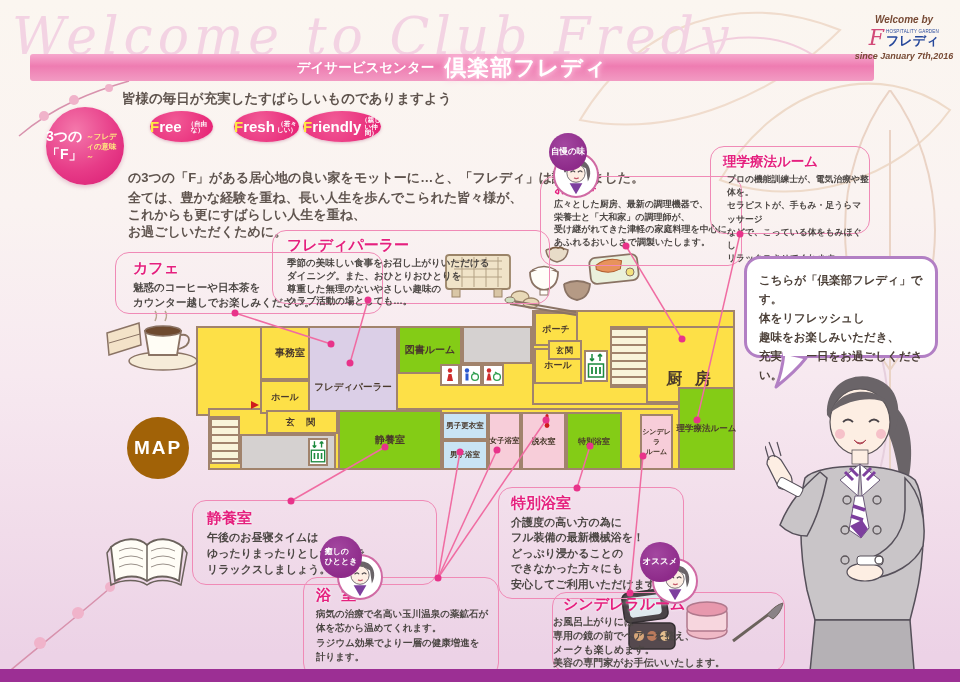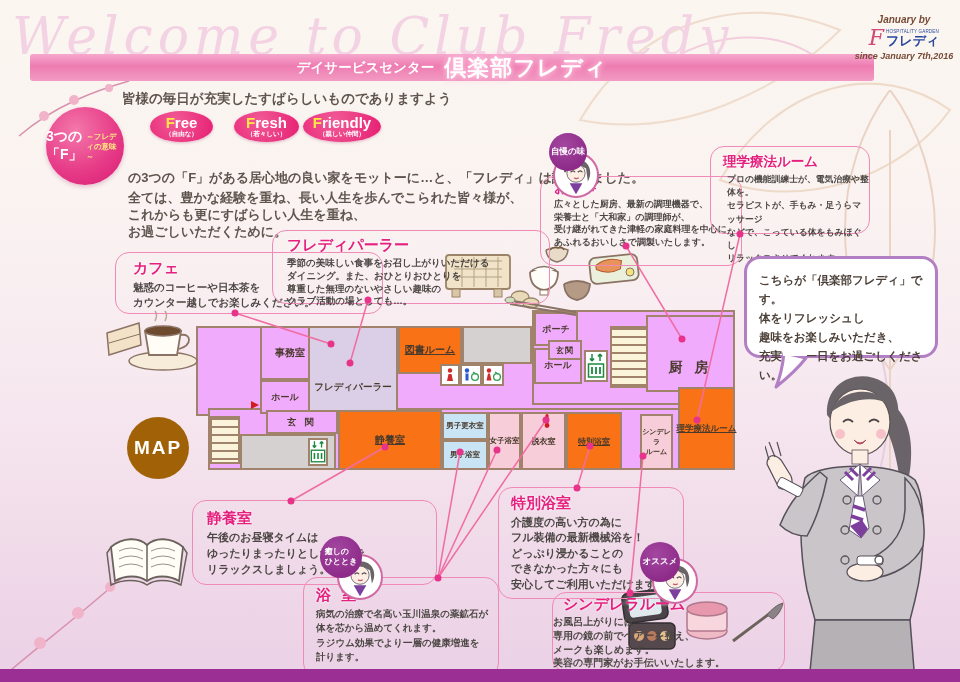--- a/index.html
+++ b/index.html
@@ -29,21 +29,21 @@
 
   
   .lead { left:122px; top:90px; font-size:13.5px; font-weight:bold; color:#5f544e; z-index:4; }
   .fcircle { left:46px; top:107px; width:78px; height:78px; border-radius:50%; z-index:4;
              background:radial-gradient(circle at 38% 30%,#f478ab,#e73c88 55%,#d91a72);
              display:flex; flex-direction:row; align-items:center; justify-content:center; color:#fff;
              box-shadow:0 2px 4px rgba(160,40,100,.25); }
   .fcircle .t { font-size:14px; font-weight:bold; }
   .fcircle .s { font-size:7.5px; color:#ffe97f; font-weight:bold; margin-top:2px; }
   .oval { top:111px; height:31px; border-radius:50%; z-index:4; color:#fff; text-align:center;
-          background:radial-gradient(circle at 40% 32%,#f15a96,#e61d72); display:flex; flex-direction:column;
+          background:radial-gradient(circle at 40% 32%,#f15a96,#e61d72); display:flex; flex-direction:row;
           align-items:center; justify-content:center; line-height:1; box-shadow:0 1px 3px rgba(160,40,100,.3); }
   .oval .en { font-size:15px; font-weight:bold; }
   .oval .en b { color:#ffe843; }
   .oval .ja { font-size:6.5px; font-weight:bold; margin-top:1px; }
   .oval1 { left:150px; width:63px; } .oval2 { left:234px; width:65px; } .oval3 { left:303px; width:78px; }
   .introline1 { left:128px; top:169px; font-size:13px; font-weight:bold; color:#5f544e; z-index:4; }
   .introrest  { left:128px; top:190px; font-size:13px; font-weight:bold; color:#5f544e; line-height:1.3; z-index:4; }
 
   
   .feat { border:1.5px solid #f08ab6; border-radius:14px; z-index:5; }
@@ -91,44 +91,44 @@
   .bubble .btx { font-size:11.5px; font-weight:bold; color:#4c4038; line-height:1.65; }
   .btail { left:772px; top:351px; z-index:7; }
   .mapcircle { left:127px; top:417px; width:62px; height:62px; border-radius:50%; background:#a16207; z-index:6;
                display:flex; align-items:center; justify-content:center; color:#fff; font-size:19px;
                font-weight:bold; letter-spacing:2px; }
 
   
   .plan { left:196px; top:310px; width:539px; height:160px; z-index:3; }
   .plan > div { position:absolute; border:2px solid #a1836c; display:flex; align-items:center;
                 justify-content:center; color:#4a3a2c; font-weight:bold; }
-  .cream { background:#f0abfc; } .lav { background:#dbcfe7; } .grn { background:#f97316;text-decoration:underline; }
+  .cream { background:#fde047; } .lav { background:#dbcfe7; } .grn { background:#84cc16; }
   .blu { background:#c9e4f4; } .pnk { background:#f7cdd9; } .gry { background:#d5d1d0; } .wht { background:#fff; }
   .base-main { left:0; top:16px; width:539px; height:90px; }
   .base-bot  { left:12px; top:98px; width:527px; height:62px; }
   .base-right{ left:336px; top:0; width:203px; height:95px; }
   .r-entrance { left:0; top:16px; width:66px; height:88px; flex-direction:column; gap:12px; font-size:10px; }
   .r-entrance .rec { font-size:8px; border-bottom:1px solid #4a3a2c; white-space:nowrap; }
   .r-office { left:64px; top:16px; width:50px; height:54px; font-size:10px;padding-left:10px; }
   .r-hall1 { left:64px; top:70px; width:50px; height:34px; font-size:9px; }
   .r-parlor { left:112px; top:16px; width:90px; height:88px; font-size:9.5px; padding-top:34px; white-space:nowrap; }
   .r-library { left:202px; top:16px; width:64px; height:48px; font-size:10px; }
   .r-gray2 { left:266px; top:16px; width:70px; height:38px; }
   .r-t1 { left:244px; top:54px; width:20px; height:22px; background:#fff; }
   .r-t2 { left:264px; top:54px; width:22px; height:22px; background:#fff; }
   .r-t3 { left:286px; top:54px; width:22px; height:22px; background:#fff; }
   .r-porch { left:338px; top:2px; width:44px; height:34px; font-size:9px; }
   .r-hall2 { left:338px; top:38px; width:48px; height:36px; font-size:9px; align-items:flex-end; padding-bottom:2px; }
   .r-genkan2 { left:352px; top:30px; width:34px; height:20px; font-size:8px; letter-spacing:1px; }
   .r-elev2 { left:388px; top:40px; width:24px; height:32px; background:#fff; }
   .stairs { background:repeating-linear-gradient(180deg,#a1836c 0 2px,#f9f4da 2px 8px); }
   .r-stairs2 { left:414px; top:16px; width:38px; height:62px; }
-  .r-kitchen { left:450px; top:5px; width:89px; height:77px; font-size:14px; letter-spacing:4px;
+  .r-kitchen { left:450px; top:16px; width:89px; height:77px; font-size:16px; letter-spacing:4px;
                align-items:flex-start; padding-top:29px; }
-  .r-genkan1 { left:70px; top:100px; width:72px; height:24px; font-size:9px; letter-spacing:3px; }
+  .r-genkan1 { left:70px; top:100px; width:72px; height:24px; font-size:9px; letter-spacing:3px;font-family:Liberation Mono, monospace; }
   .r-stairs1 { left:14px; top:106px; width:30px; height:48px; }
   .r-gray1 { left:44px; top:124px; width:96px; height:36px; }
   .r-elev1 { left:112px; top:128px; width:20px; height:28px; background:#fff; }
   .r-seiyo { left:142px; top:100px; width:104px; height:60px; font-size:10px; }
   .r-mlocker { left:246px; top:102px; width:46px; height:28px; font-size:7.5px; }
   .r-mbath { left:246px; top:130px; width:46px; height:30px; font-size:7.5px; }
   .r-wbath { left:292px; top:102px; width:33px; height:58px; font-size:7.5px; white-space:nowrap; }
   .r-datsui { left:325px; top:102px; width:45px; height:58px; font-size:8px; }
   .r-special { left:370px; top:102px; width:56px; height:58px; font-size:8px; }
   .r-cind { left:444px; top:104px; width:33px; height:56px; font-size:7px; text-align:center; }
@@ -166,21 +166,21 @@
     <circle cx="78" cy="58" r="6" fill="#f0b3ca"></circle>
     <circle cx="110" cy="32" r="5" fill="#f0b3ca"></circle>
 </svg>
 
 <div class="abs welcome">Welcome to Club Fredy</div>
 <div class="abs headerbar">
   <span class="pre">デイサービスセンター</span>
   <span class="ttl">倶楽部フレディ</span>
 </div>
 <div class="abs producedby">
-  <div class="l1">January by</div>
+  <div class="l1">Welcome by</div>
   <div class="logorow">
     <span class="monogram">F</span>
     <span class="logocol">
       <div class="garden">HOSPITALITY GARDEN</div>
       <div class="brand">フレディ</div>
     </span>
   </div>
   <div class="since">since January 7th,2016</div>
 </div>
 

